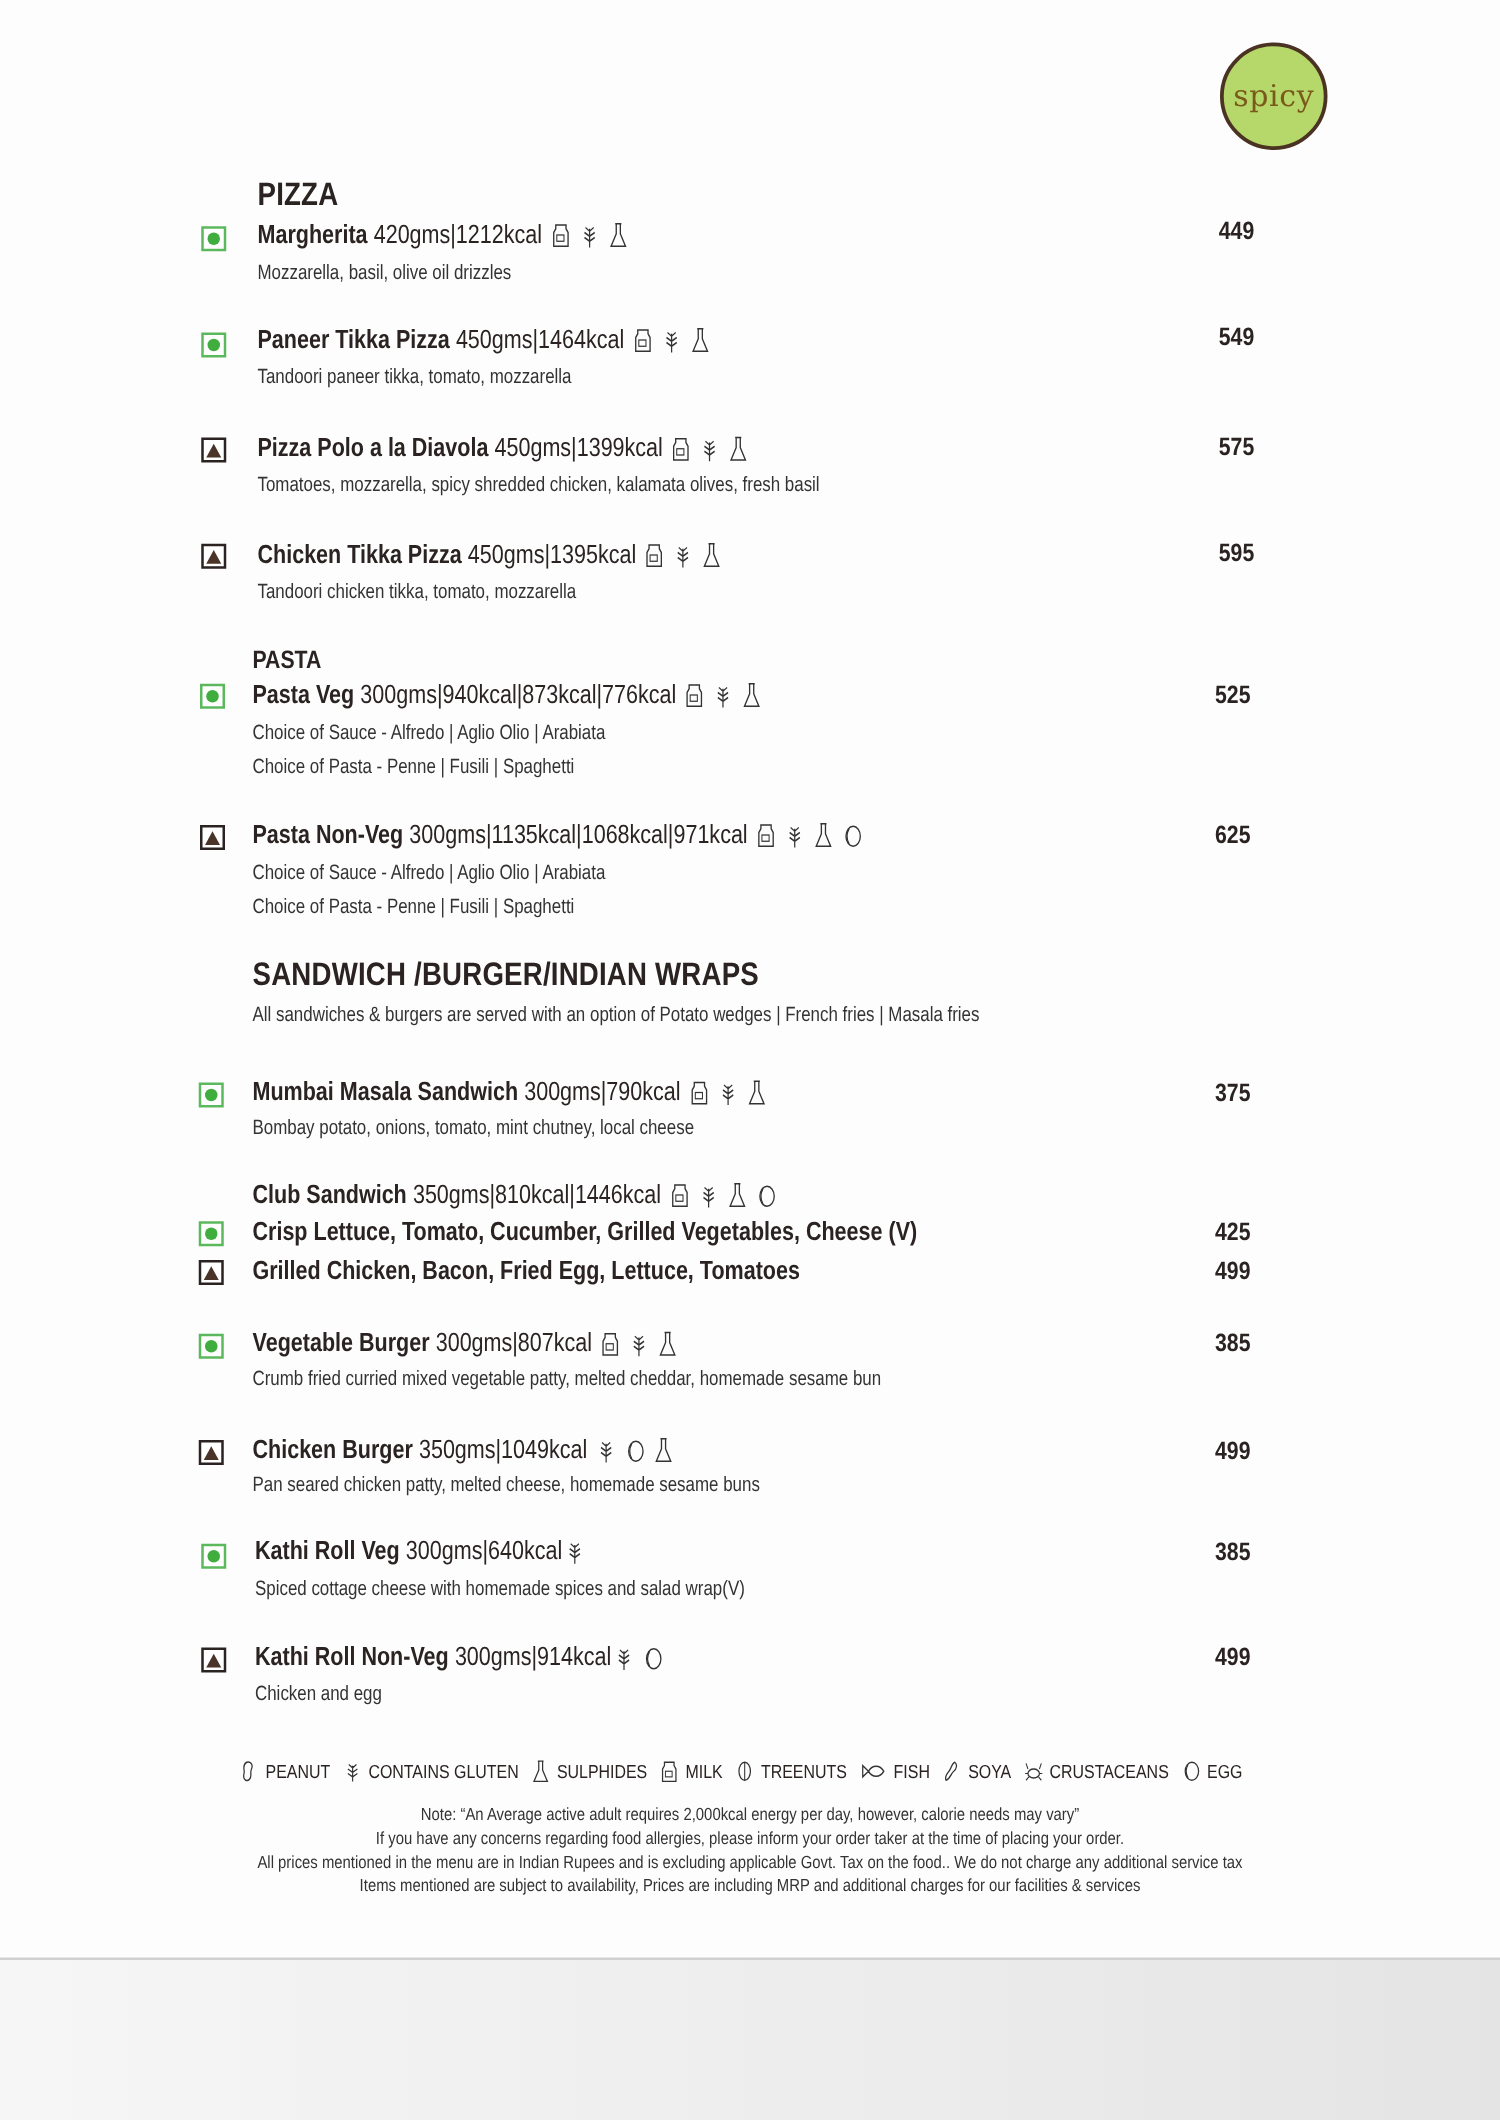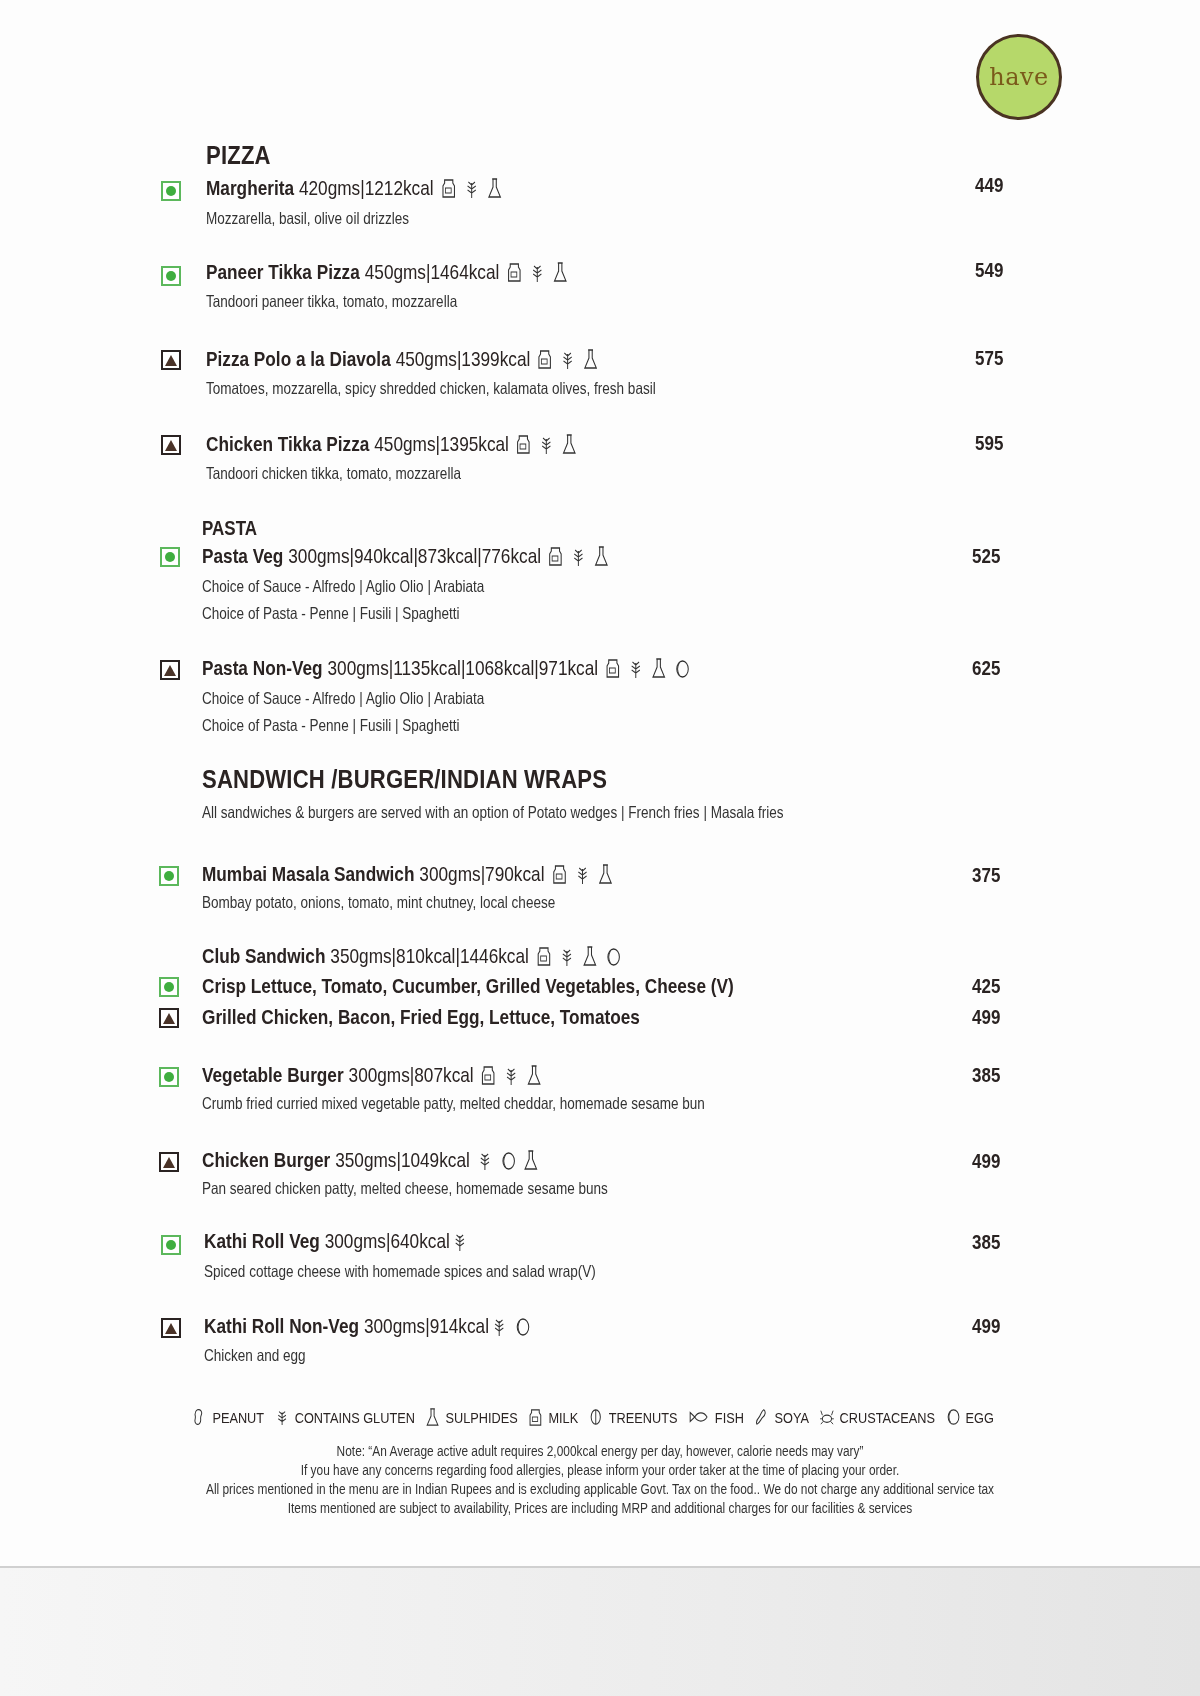--- a/index.html
+++ b/index.html
@@ -35,21 +35,21 @@
   .legend .ic{width:18px;height:18px;margin:0 6px 0 0;}
   .notes{position:absolute;left:0;width:1200px;top:1442px;text-align:center;font-size:14px;line-height:19px;color:#333;}
   .notes div{transform:scaleX(0.85);white-space:nowrap;}
 </style>
 </head>
 <body>
 
 <div class="page">
 
   <div class="logo">
-    <span>have</span>
+    <span>spicy</span>
   </div>
 
   <div class="abs h-section" style="left:206px;top:140px;">PIZZA</div>
 
   <div class="veg" style="left:161px;top:181px;">
       <i></i>
     </div>
   <div class="abs title" style="left:206px;top:176px;">
     <b>Margherita</b>
       <span>420gms|1212kcal</span>

